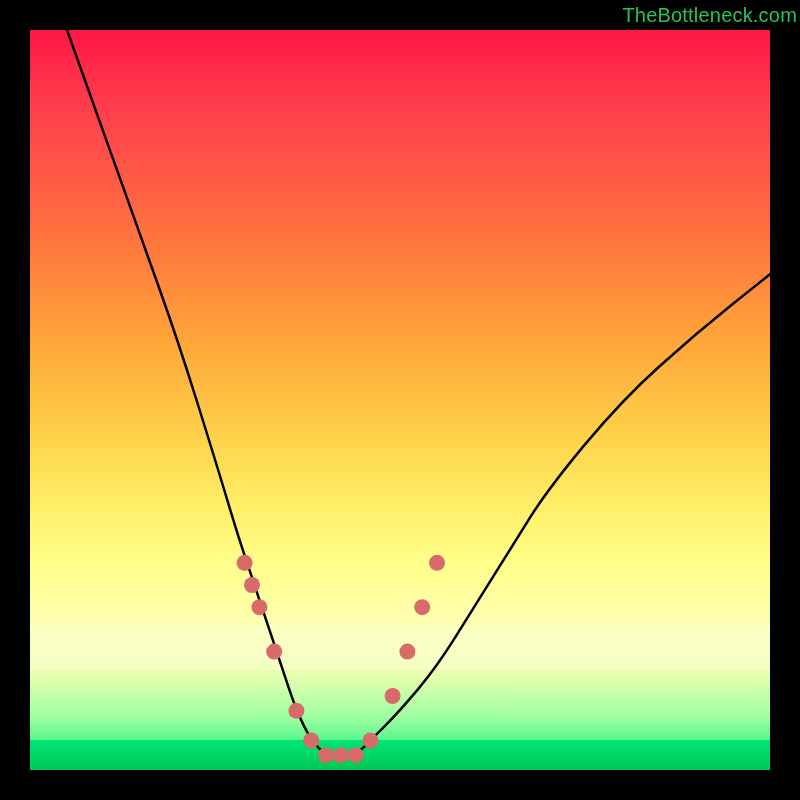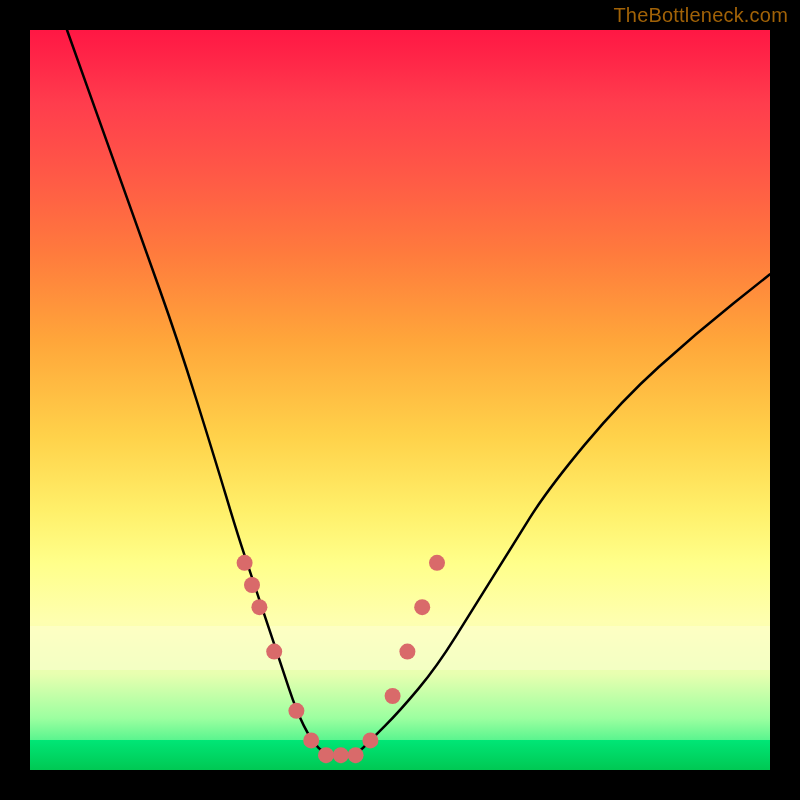--- a/index.html
+++ b/index.html
@@ -67,22 +67,22 @@
     position: absolute;
     left: 0;
     top: 0;
     width: 740px;
     height: 740px;
     overflow: visible;
   }
   .watermark {
     position: absolute;
     top: 4px;
-    right: 12px;
-    color: #a16207;
+    right: 3px;
+    color: #22c55e;
     font-size: 20px;
     font-weight: 500;
     letter-spacing: 0.2px;
     user-select: none;
     margin-left: 42px;
   }
 </style>
 </head>
 <body>
 

